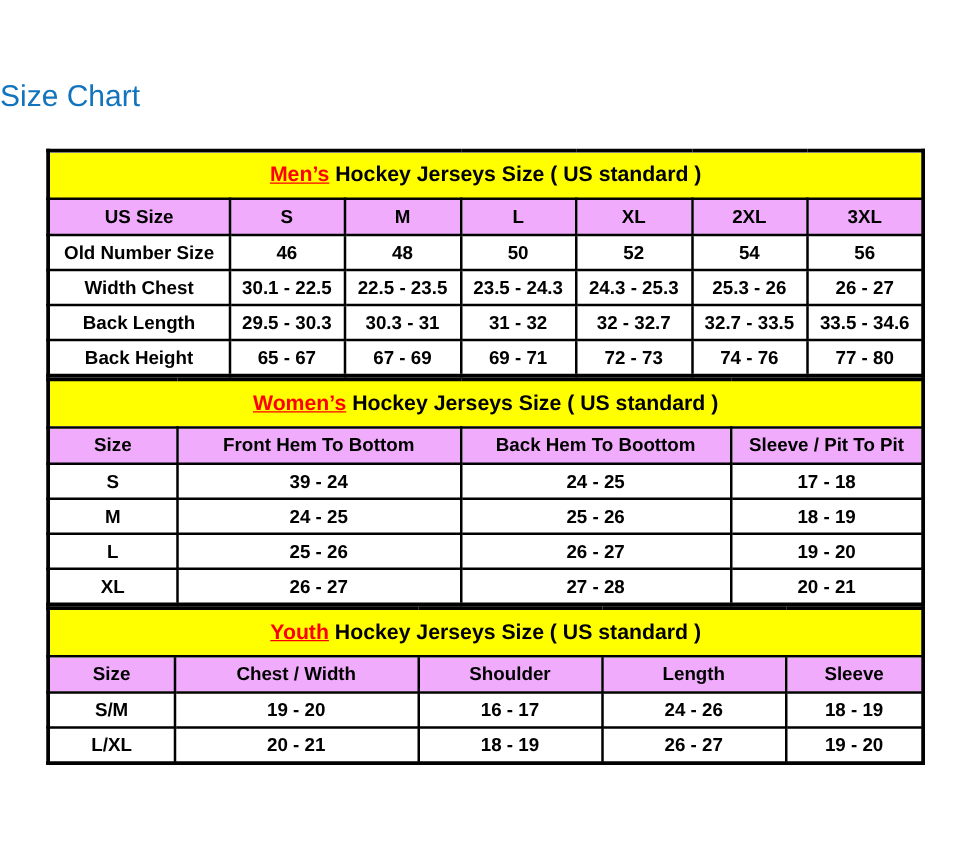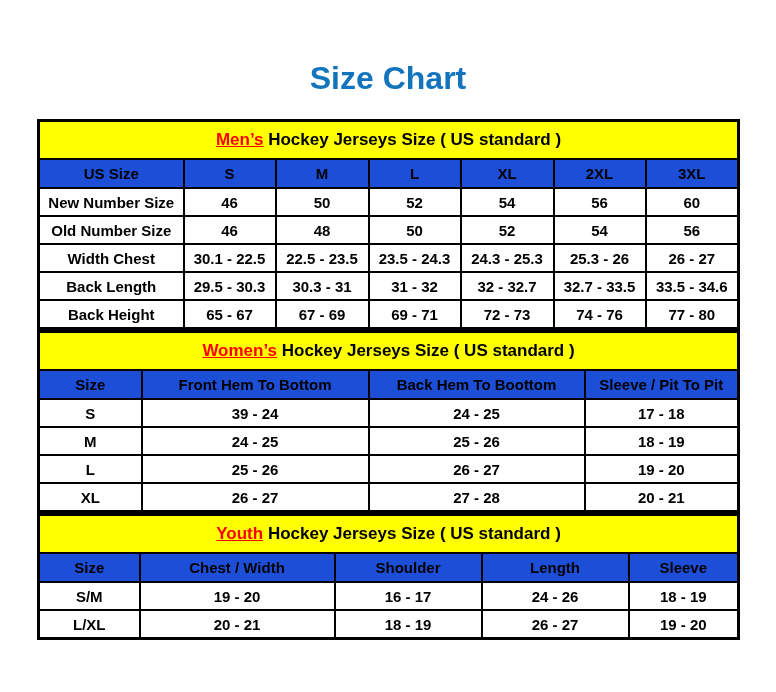--- a/index.html
+++ b/index.html
@@ -12,24 +12,23 @@
     font-family: "Liberation Sans", sans-serif;
   }
   .page {
     position: relative;
     width: 776px;
     height: 692px;
     background: #ffffff;
   }
   .page-title {
     margin: 62px 0 25px 0;
-    text-align: center;
-    font-size: 32px;
+    font-size: 24px;
     line-height: 32px;
-    font-weight: bold;
+    font-weight: normal;
     color: var(--title-blue, #1274bd);
     letter-spacing: 0px;
   }
   .tables-wrap {
     margin-left: 37px;
     width: 700px;
   }
   table.size-table {
     border-collapse: collapse;
     table-layout: fixed;
@@ -52,21 +51,21 @@
     font-size: 17px;
     height: 36px;
   }
   th.band .hl {
     color: var(--section-red, #ff0000);
     text-decoration: underline;
   }
   th.colhead {
     font-size: 15px;
     height: 27px;
-    background: #1d4ed8;
+    background: #f0abfc;
   }
   table.size-table td {
     font-size: 15px;
     height: 26px;
     background: #ffffff;
   }
   .squiggle {
     text-decoration-style: wavy;
     text-decoration-color: #c00000;
     text-decoration-thickness: 1px;
@@ -99,29 +98,20 @@
               <th class="colhead">S</th>
               <th class="colhead">M</th>
               <th class="colhead">L</th>
               <th class="colhead">XL</th>
               <th class="colhead">2XL</th>
               <th class="colhead">3XL</th>
             </tr>
           </thead>
           <tbody>
             <tr>
-              <td>New Number Size</td>
-              <td>46</td>
-              <td>50</td>
-              <td>52</td>
-              <td>54</td>
-              <td>56</td>
-              <td>60</td>
-            </tr>
-            <tr>
               <td>Old Number Size</td>
               <td>46</td>
               <td>48</td>
               <td>50</td>
               <td>52</td>
               <td>54</td>
               <td>56</td>
             </tr>
             <tr>
               <td>Width Chest</td>

